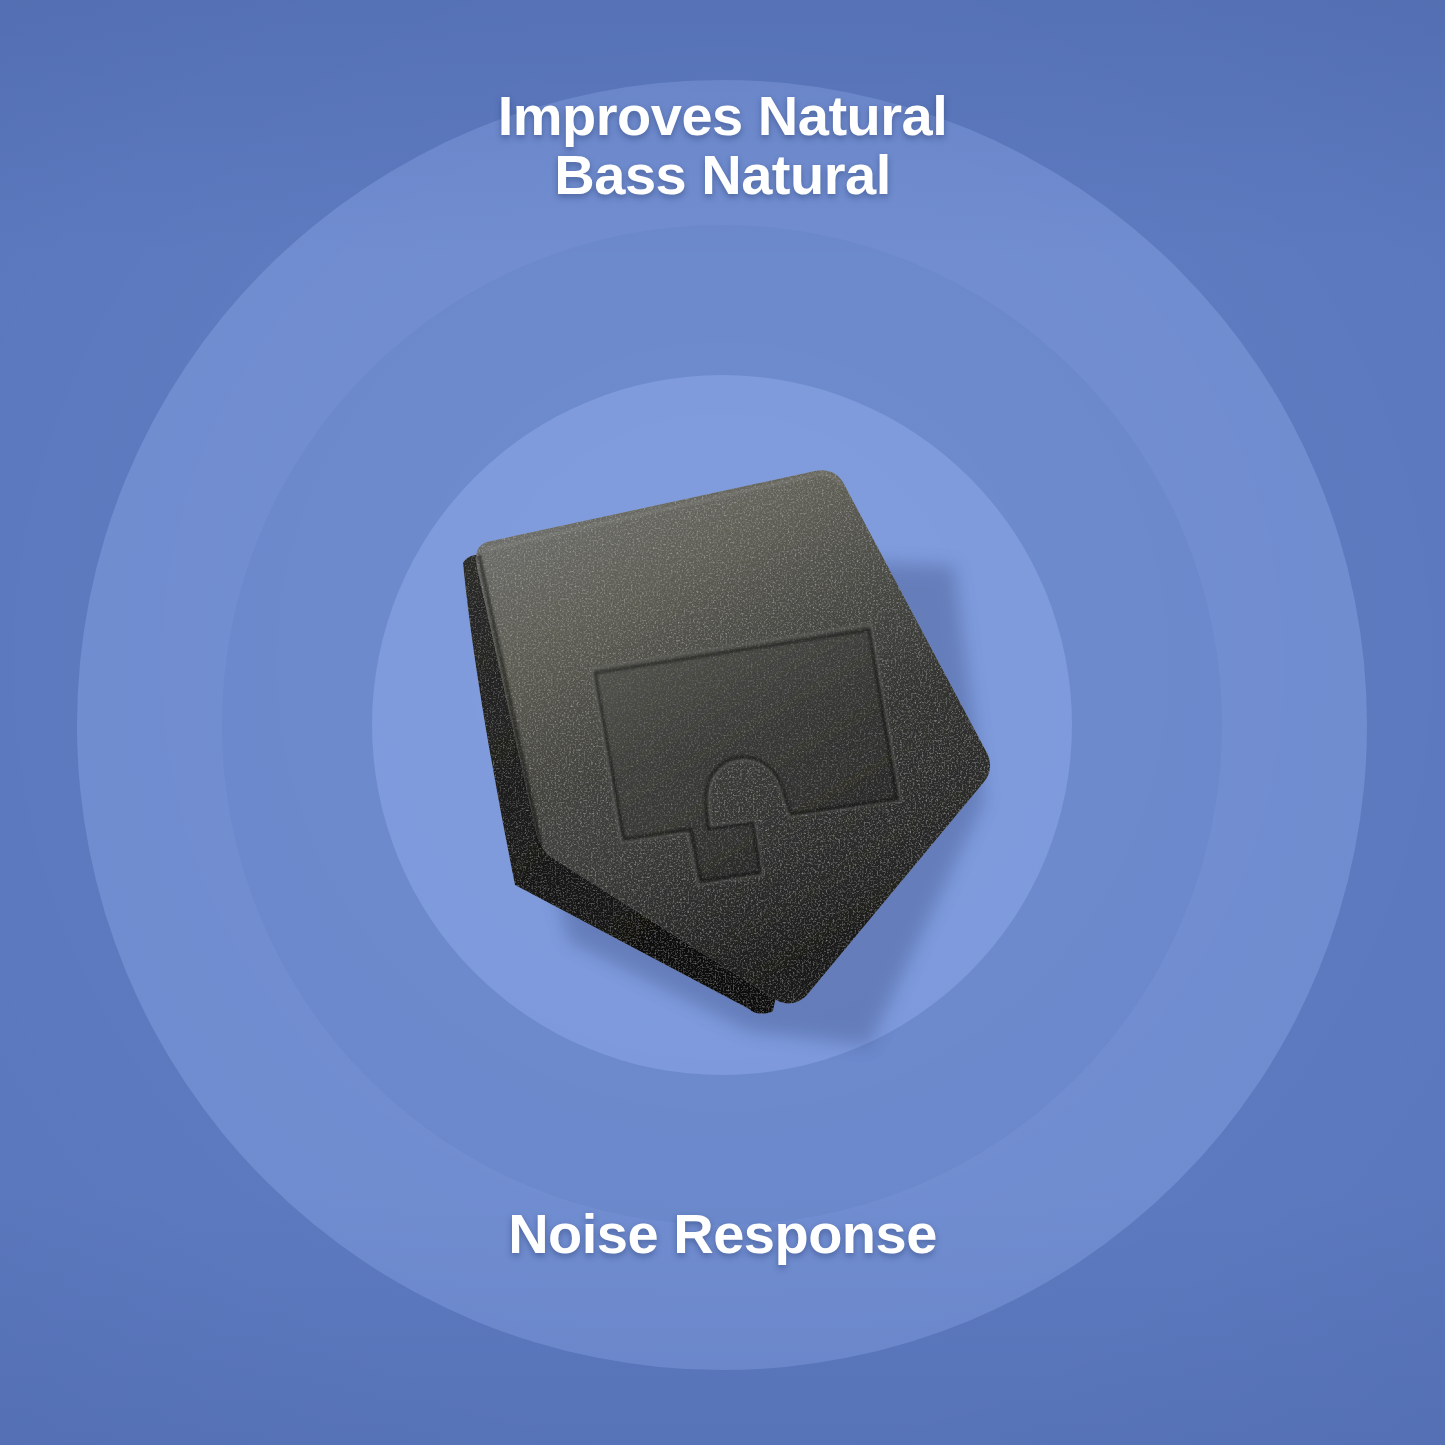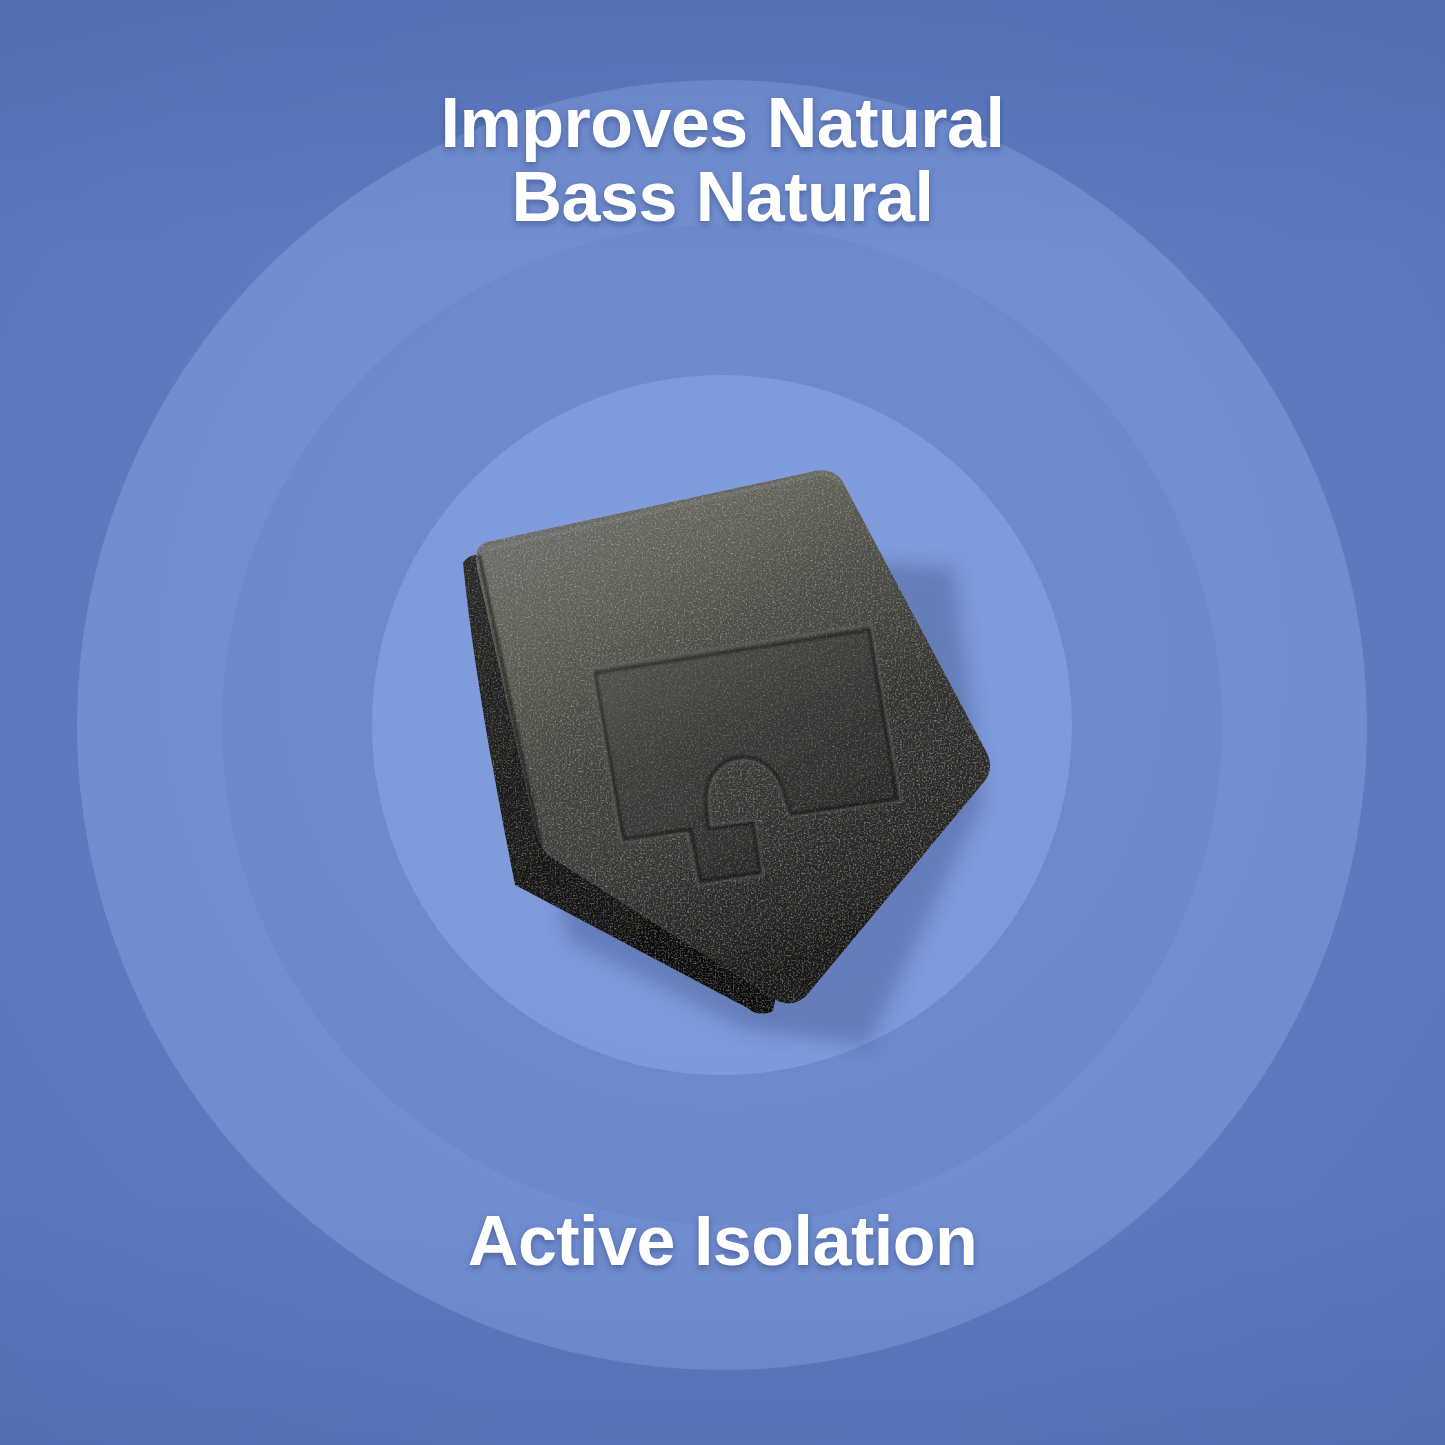--- a/index.html
+++ b/index.html
@@ -67,21 +67,21 @@
   }
 
   
   .headline {
     position: absolute;
     left: 0;
     right: 0;
     text-align: center;
     color: #ffffff;
     font-weight: 700;
-    font-size: 70px;
+    font-size: 56px;
     line-height: 1.06;
     letter-spacing: -0.5px;
     text-shadow: 0 3px 6px rgba(28,44,92,0.40);
     font-stretch: condensed;
     z-index: 6;
   }
   #headline-top { top: 86px; }
   #headline-bottom { top: 1204px; }
   .headline .ln { display: block; }
 
@@ -260,16 +260,16 @@
                  Z" fill="none" stroke="#000000" stroke-opacity="0.42" stroke-width="3" filter="url(#edgeBlur)"></path>
       </g>
 
       <path d="M 30 95 L 360 20 C 372 17, 382 21, 387 31" fill="none" stroke="#8b8b86" stroke-opacity="0.40" stroke-width="3" filter="url(#edgeBlur)"></path>
 
       <path d="M 24 100 L 86 392" fill="none" stroke="#000000" stroke-opacity="0.45" stroke-width="4" filter="url(#edgeBlur)"></path>
     </svg>
   </div>
 
   <div class="headline" id="headline-bottom" style="color: rgb(255, 255, 255);">
-    <span class="ln">Active Isolation</span>
+    <span class="ln">Noise Response</span>
   </div>
 
 </div>
 
 </body></html>

